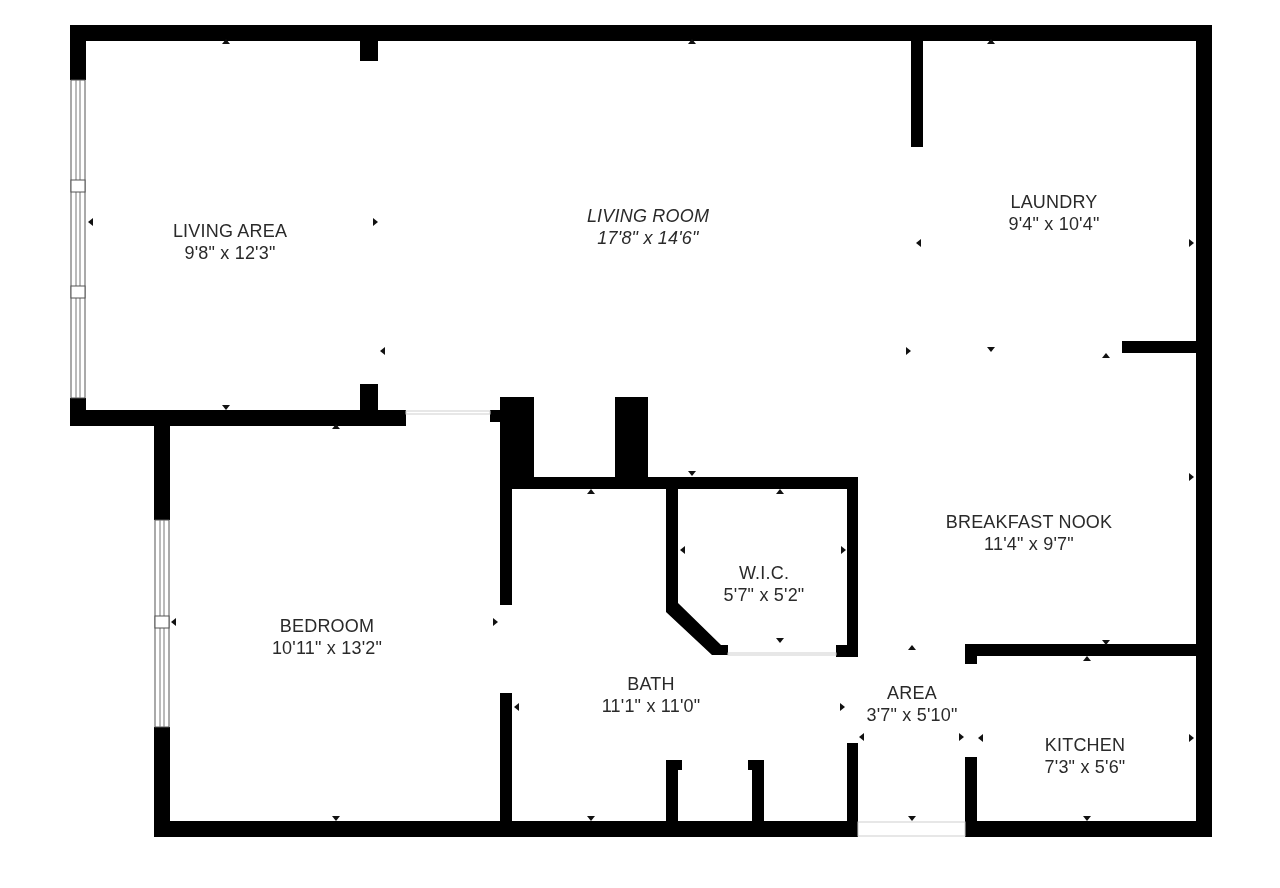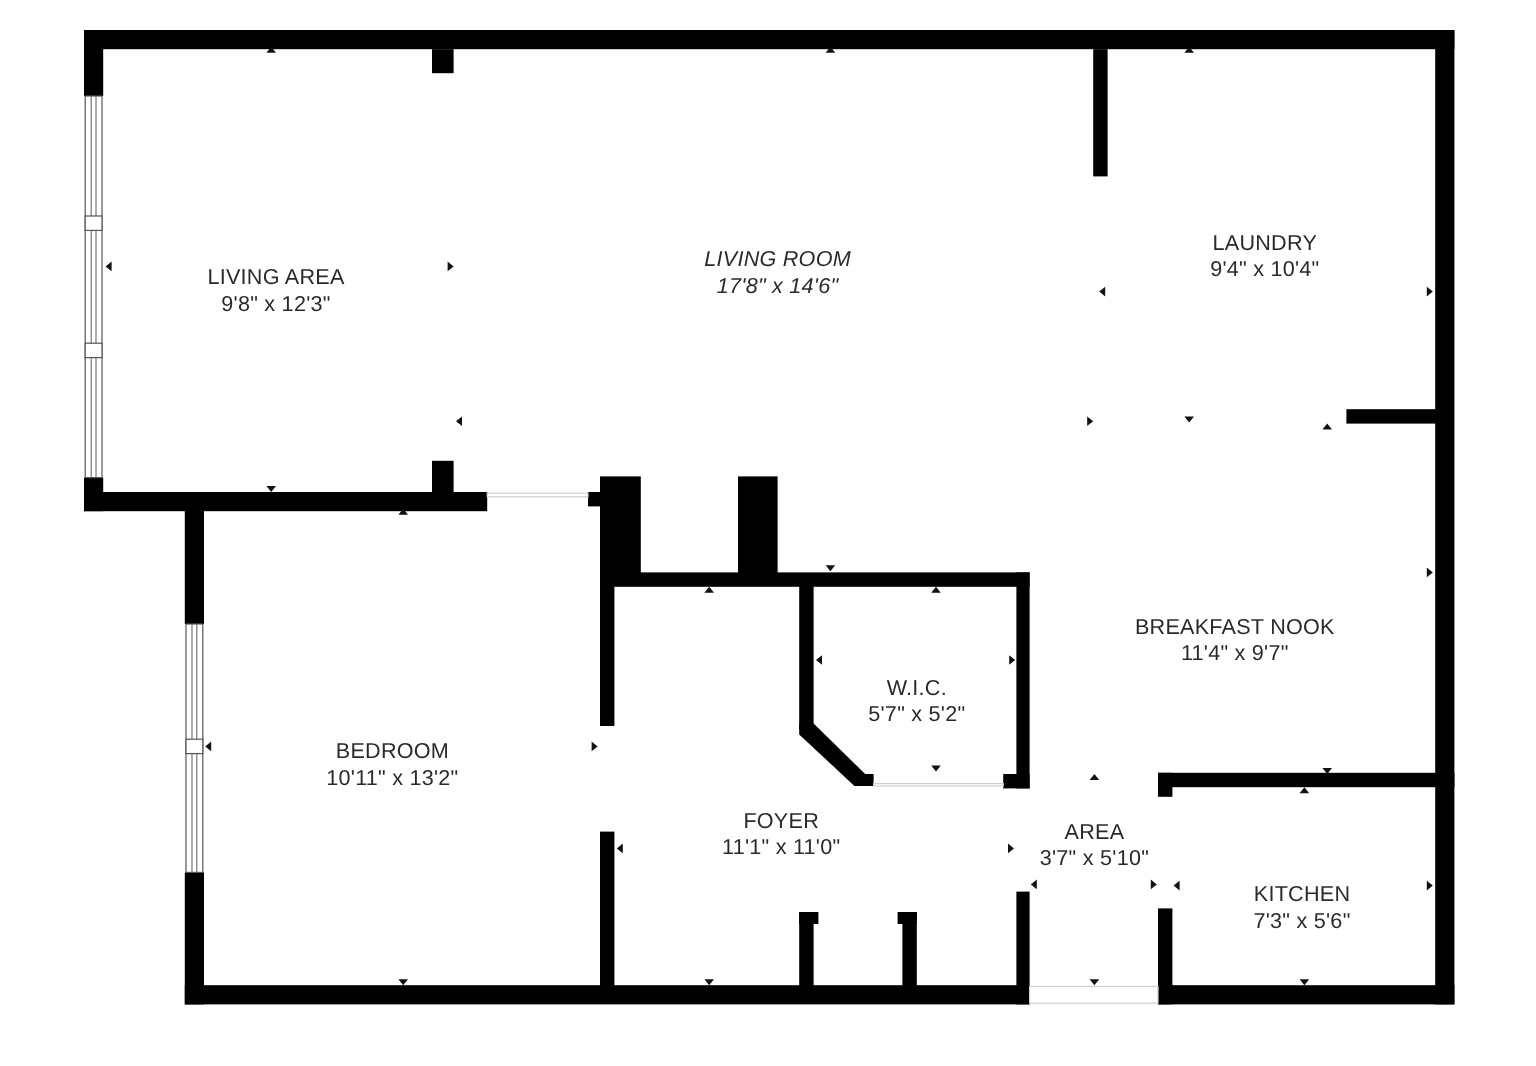--- a/index.html
+++ b/index.html
@@ -145,21 +145,21 @@
 </div>
 <div class="room-label" style="left:764px; top:562px;">
   <span>W.I.C.</span>
   <span>5'7" x 5'2"</span>
 </div>
 <div class="room-label" style="left:327px; top:615px;">
   <span>BEDROOM</span>
   <span>10'11" x 13'2"</span>
 </div>
 <div class="room-label" style="left:651px; top:673px;">
-  <span>FOYER</span>
+  <span>BATH</span>
   <span>11'1" x 11'0"</span>
 </div>
 <div class="room-label" style="left:912px; top:682px;">
   <span>AREA</span>
   <span>3'7" x 5'10"</span>
 </div>
 <div class="room-label" style="left:1085px; top:734px;">
   <span>KITCHEN</span>
   <span>7'3" x 5'6"</span>
 </div>

